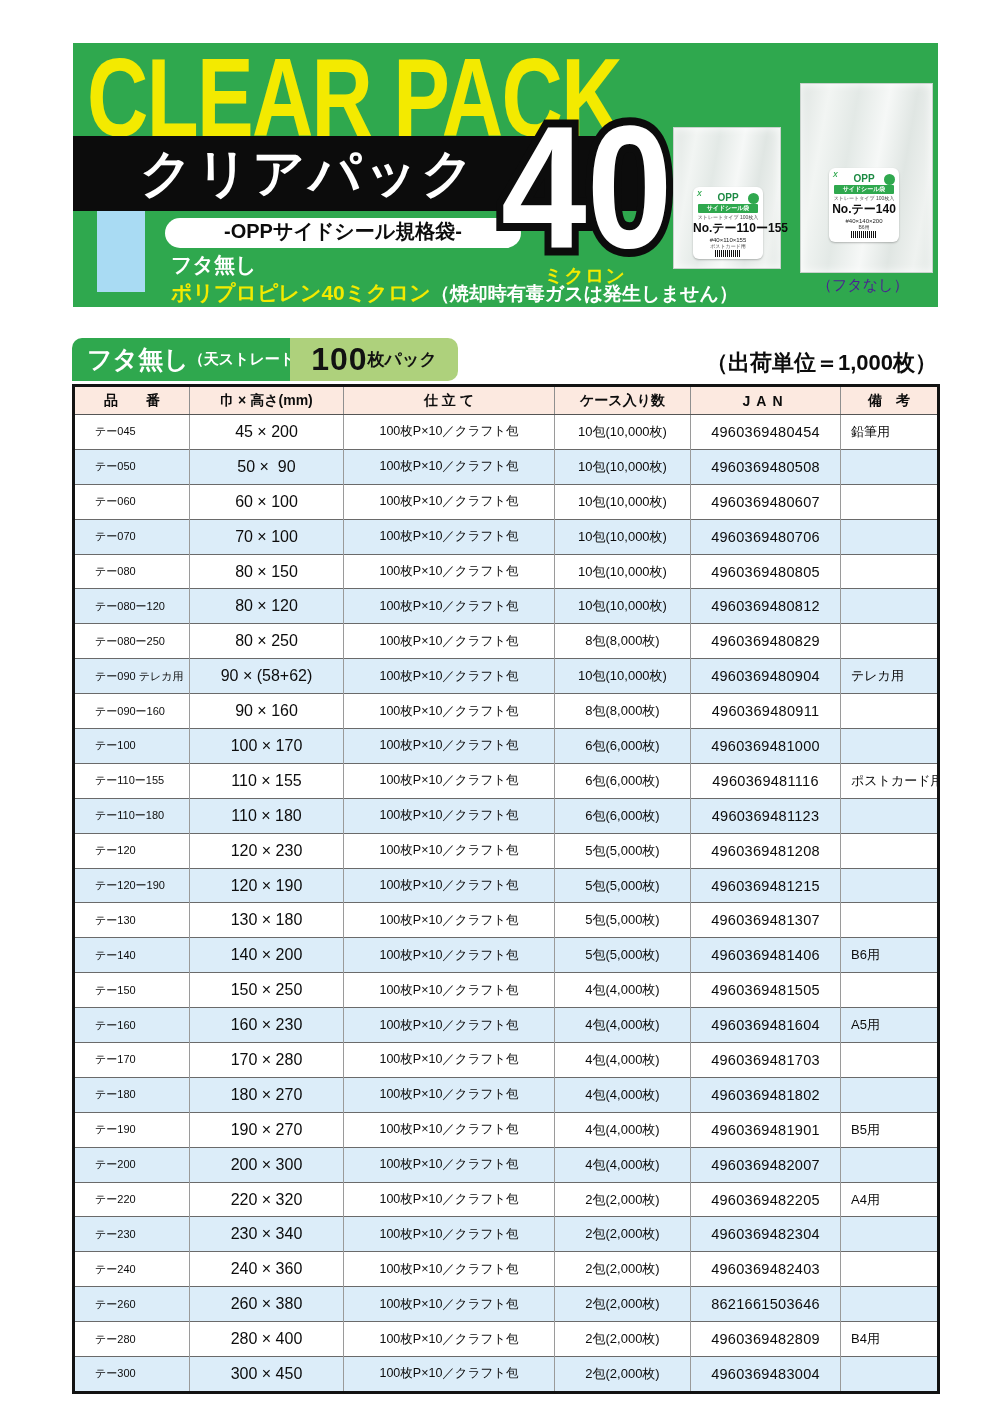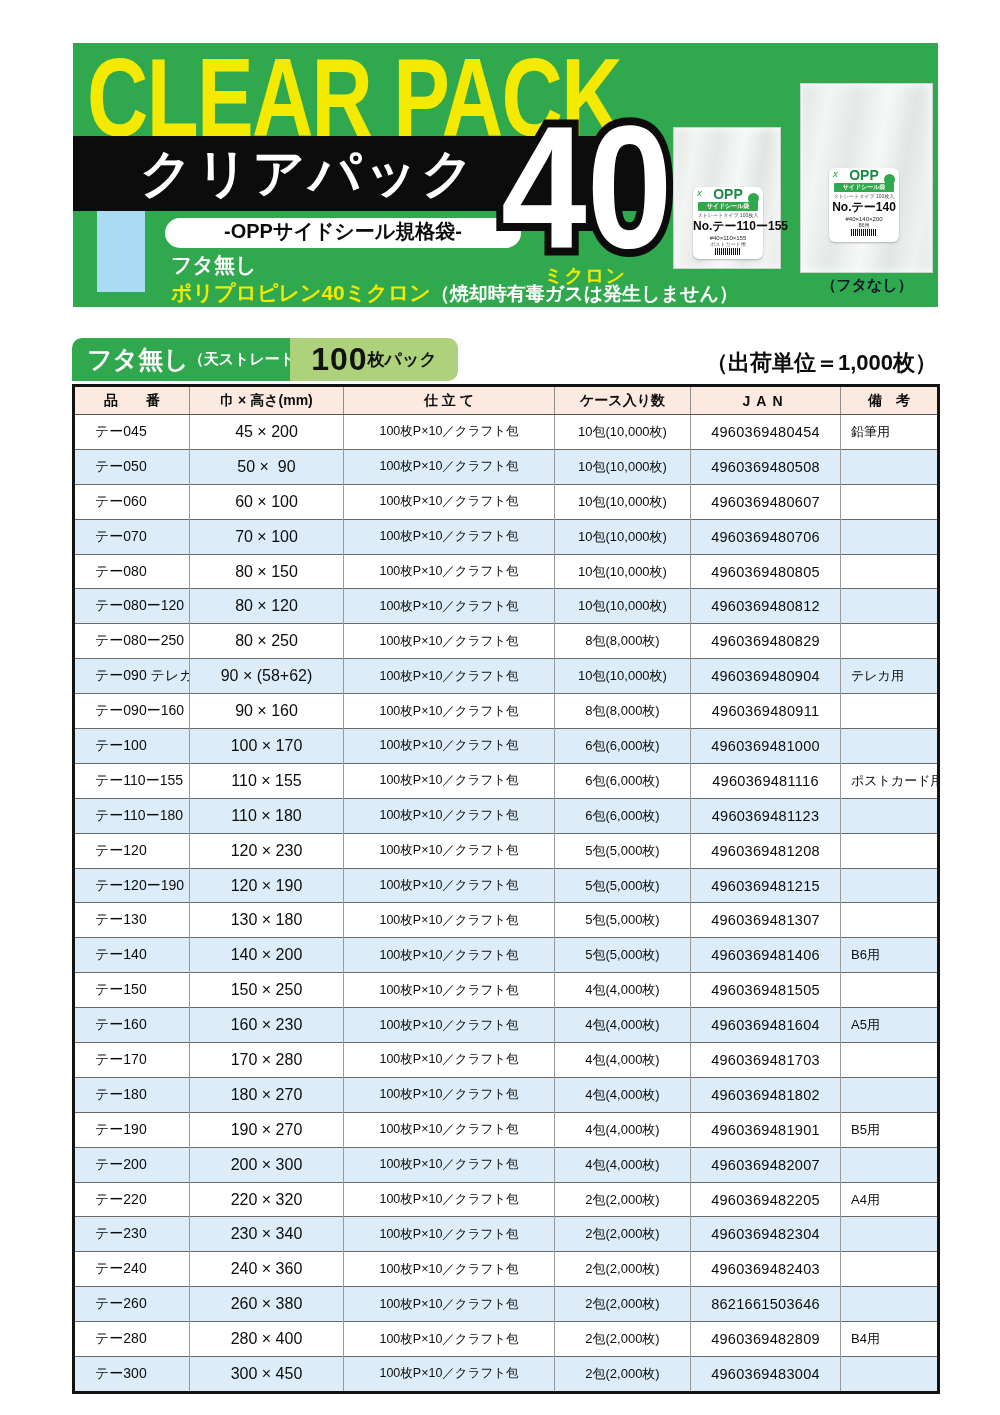--- a/index.html
+++ b/index.html
@@ -35,31 +35,31 @@
   .bag{position:absolute;border:1px solid #c9d2cd;
        background:linear-gradient(100deg,#dfe5e2 0%,#f2f5f3 18%,#e3e9e6 36%,#f6f8f7 55%,#e0e6e3 72%,#eff2f0 88%,#e2e8e5 100%);
        box-shadow:inset 0 0 10px rgba(255,255,255,.85);}
   .bag-left{left:600px;top:84px;width:106px;height:140px;}
   .bag-right{left:727px;top:40px;width:131px;height:188px;}
   .label{position:absolute;background:#fff;border-radius:6px;box-shadow:0 1px 2px rgba(0,0,0,.25);}
   .bag-left .label{left:19px;top:59px;width:70px;height:72px;}
   .bag-right .label{left:28px;top:84px;width:70px;height:74px;}
   .lbl-x{position:absolute;left:4px;top:3px;color:#2fa84e;font-size:7px;font-style:italic;font-weight:bold;line-height:1;}
   .lbl-badge{position:absolute;right:4px;top:6px;width:11px;height:11px;border-radius:50%;background:#2fa84e;}
-  .lbl-logo{text-align:center;font-size:14px;font-weight:900;color:#1c8a43;line-height:1;}
+  .lbl-logo{margin-top:6px;text-align:center;font-size:10px;font-weight:900;color:#1c8a43;line-height:1;}
   .lbl-bar{margin:1px 5px 0;background:#2fa84e;color:#fff;font-size:6px;font-weight:bold;
            text-align:center;line-height:9px;height:9px;border-radius:1px;white-space:nowrap;overflow:hidden;}
   .lbl-sub{font-size:5px;color:#444;text-align:center;margin-top:1px;white-space:nowrap;}
   .lbl-no{font-size:12px;font-weight:900;text-align:center;color:#0c0c0c;white-space:nowrap;}
   .lbl-size{font-size:6px;text-align:center;color:#222;white-space:nowrap;}
   .lbl-use{font-size:5px;text-align:center;color:#444;white-space:nowrap;}
   .lbl-barcode{width:26px;height:7px;margin:1px auto 0;
                background:repeating-linear-gradient(90deg,#111 0 1px,#fff 1px 2px);}
-  .photo-caption{position:absolute;left:744px;top:233px;width:100px;text-align:center;
-                 font-size:15px;font-weight:bold;color:#0f172a;white-space:nowrap;}
+  .photo-caption{position:absolute;left:744px;top:233px;width:100px;text-align:left;
+                 font-size:15px;font-weight:normal;color:#4c1d95;white-space:nowrap;}
 
   
   .tab-green{position:absolute;left:72px;top:338px;width:218px;height:43px;background:#2fa84e;
              border-radius:10px 0 0 0;display:flex;align-items:center;padding-left:15px;
              box-sizing:border-box;color:#fff;white-space:nowrap;}
   .tab-main{font-size:25px;font-weight:900;}
   .tab-sub{font-size:15px;font-weight:bold;}
   .tab-light{position:absolute;left:290px;top:338px;width:168px;height:43px;background:#aed17c;
              border-radius:0 10px 10px 0;display:flex;align-items:center;justify-content:center;
              color:#121212;white-space:nowrap;}
@@ -70,21 +70,21 @@
   
   .spec{position:absolute;left:72px;top:384px;width:865px;border-collapse:collapse;
         table-layout:fixed;border:3px solid #121212;}
   .spec th{height:27px;background:#fce9e0;font-size:14px;font-weight:bold;color:#0c0c0c;
            border-left:1px solid #8f8f8f;border-bottom:1px solid #555;text-align:center;
            white-space:pre;padding:0;}
   .spec th.h4{letter-spacing:6px;}
   .spec td{height:33.9px;border-left:1px solid #9a9a9a;border-top:1px solid #6a6a6a;
            padding:0;color:#0c0c0c;overflow:hidden;white-space:pre;}
   .spec tbody tr:nth-child(even){background:#dcedf9;}
-  .spec td.c-code{text-align:left;padding-left:20px;font-size:14px;}
+  .spec td.c-code{text-align:left;padding-left:20px;font-size:11px;}
   .spec td.c-size{text-align:center;font-size:16px;}
   .spec td.c-packing{text-align:center;font-size:12.5px;}
   .spec td.c-case{text-align:center;font-size:13px;}
   .spec td.c-jan{text-align:center;font-size:14.5px;letter-spacing:.3px;}
   .spec td.c-note{text-align:left;padding-left:10px;font-size:13px;}
 </style>
 </head>
 <body>
 
 <div class="page">

